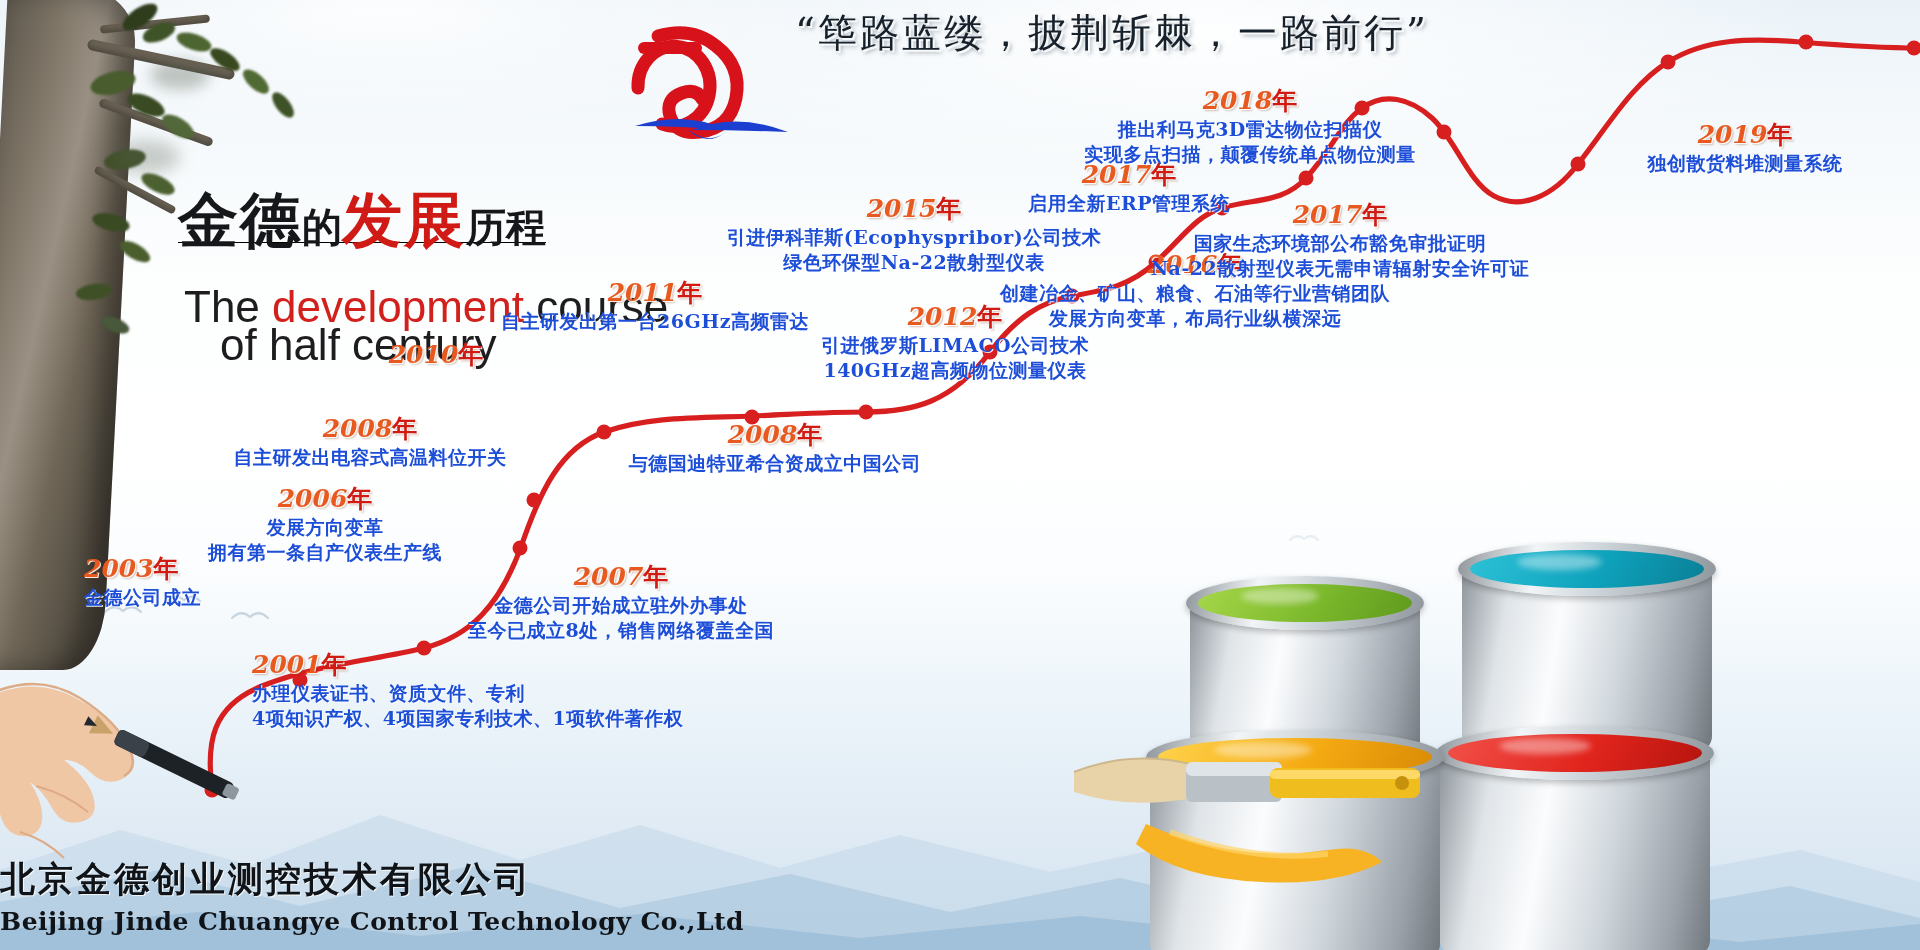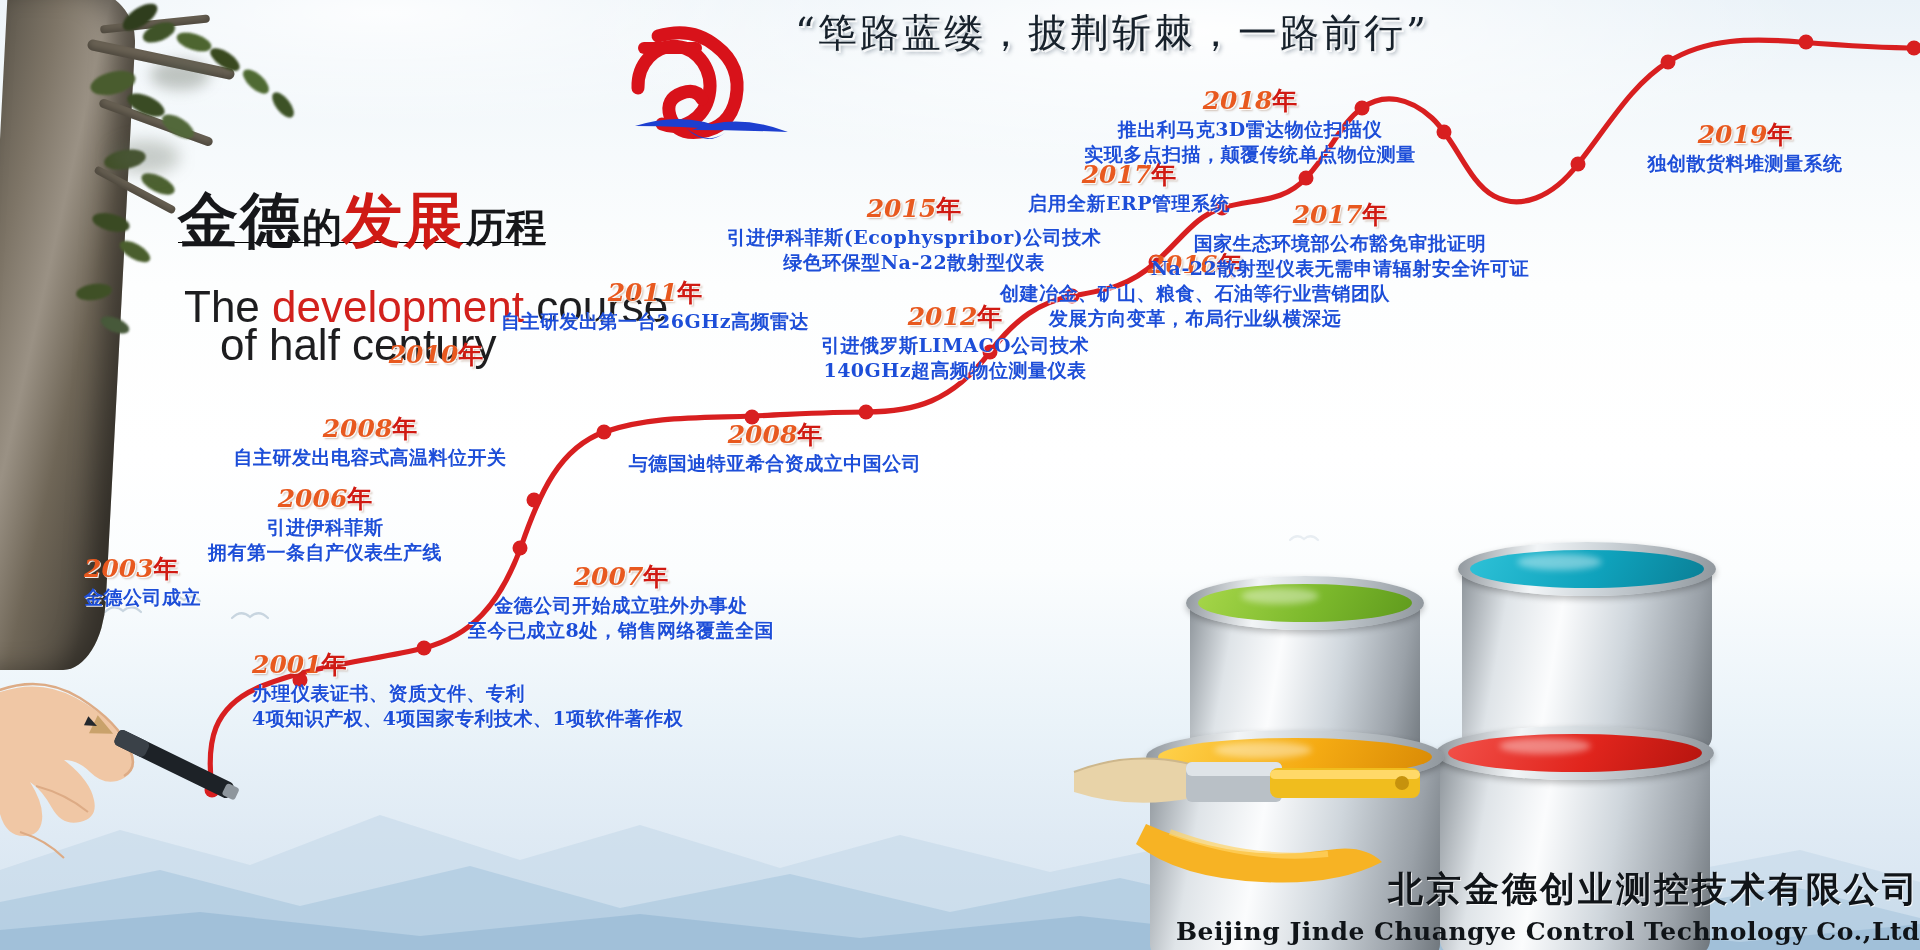--- a/index.html
+++ b/index.html
@@ -90,21 +90,21 @@
     font-family:"DejaVu Serif","Liberation Serif",serif;
     font-weight:bold;font-size:19px;color:#1d4ed8;
     line-height:25px;letter-spacing:.5px;
     text-shadow:1px 1px 0 rgba(255,255,255,.9);
   }
   .c{text-align:center;}
   .l{text-align:left;}
   .r{text-align:right;}
 
   
-  .footer{position:absolute;left:0;bottom:4px;width:1920px;text-align:right;}
+  .footer{position:absolute;left:0;bottom:14px;width:1920px;text-align:left;}
   .footer .fz{
     font-family:"DejaVu Serif","Liberation Serif",serif;
     font-size:35px;font-weight:bold;color:#101418;letter-spacing:3px;
     text-shadow:1px 1px 0 rgba(255,255,255,.8);
   }
   .footer .fe{
     font-family:"DejaVu Serif","Liberation Serif",serif;
     font-size:25px;font-weight:bold;color:#101418;letter-spacing:.5px;margin-top:4px;
   }
 
@@ -255,21 +255,21 @@
   </div>
 
   <div class="entry l" style="left:252px;top:648px;">
     <span class="yr"><span>2001</span><span class="cn">年</span></span>
     <span class="ln">办理仪表证书、资质文件、专利</span>
     <span class="ln">4项知识产权、4项国家专利技术、1项软件著作权</span>
   </div>
 
   <div class="entry c" style="left:130px;top:482px;width:390px;">
     <span class="yr"><span>2006</span><span class="cn">年</span></span>
-    <span class="ln">引进伊科菲斯</span>
+    <span class="ln">发展方向变革</span>
     <span class="ln">拥有第一条自产仪表生产线</span>
   </div>
 
   <div class="entry c" style="left:160px;top:412px;width:420px;">
     <span class="yr"><span>2008</span><span class="cn">年</span></span>
     <span class="ln">自主研发出电容式高温料位开关</span>
   </div>
 
   <div class="entry c" style="left:406px;top:528px;width:430px;margin-top:32px;">
     <span class="yr"><span>2007</span><span class="cn">年</span></span>

